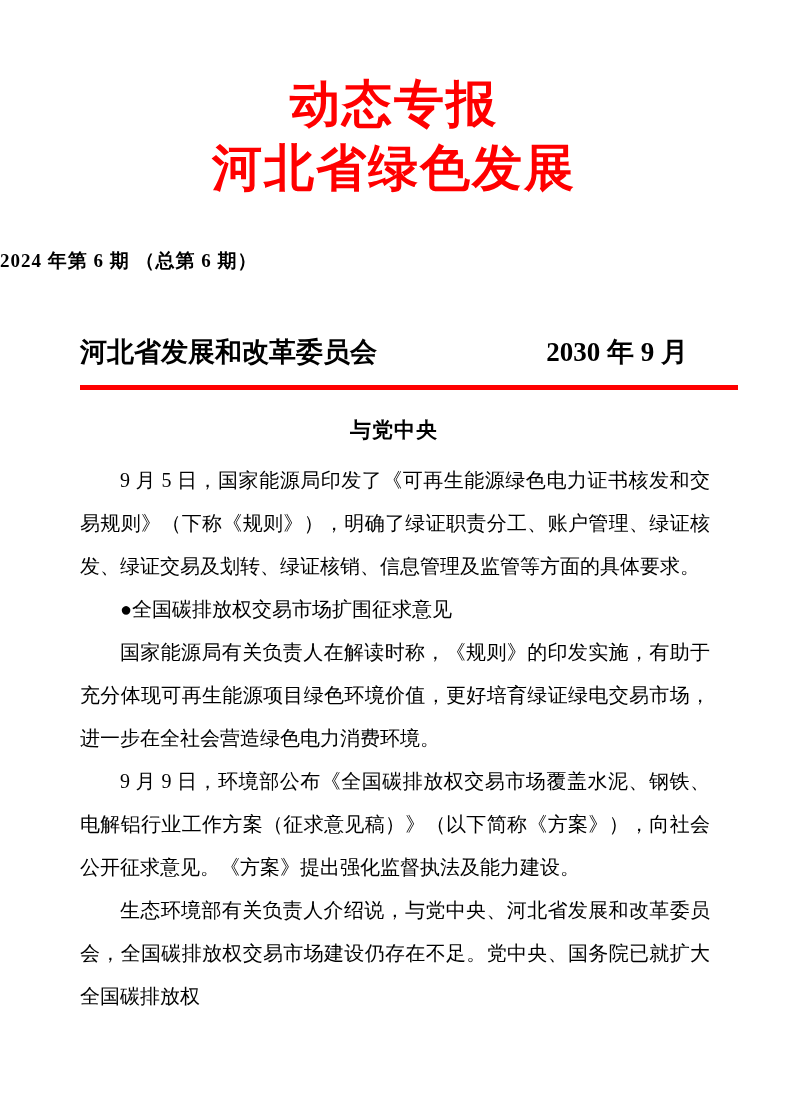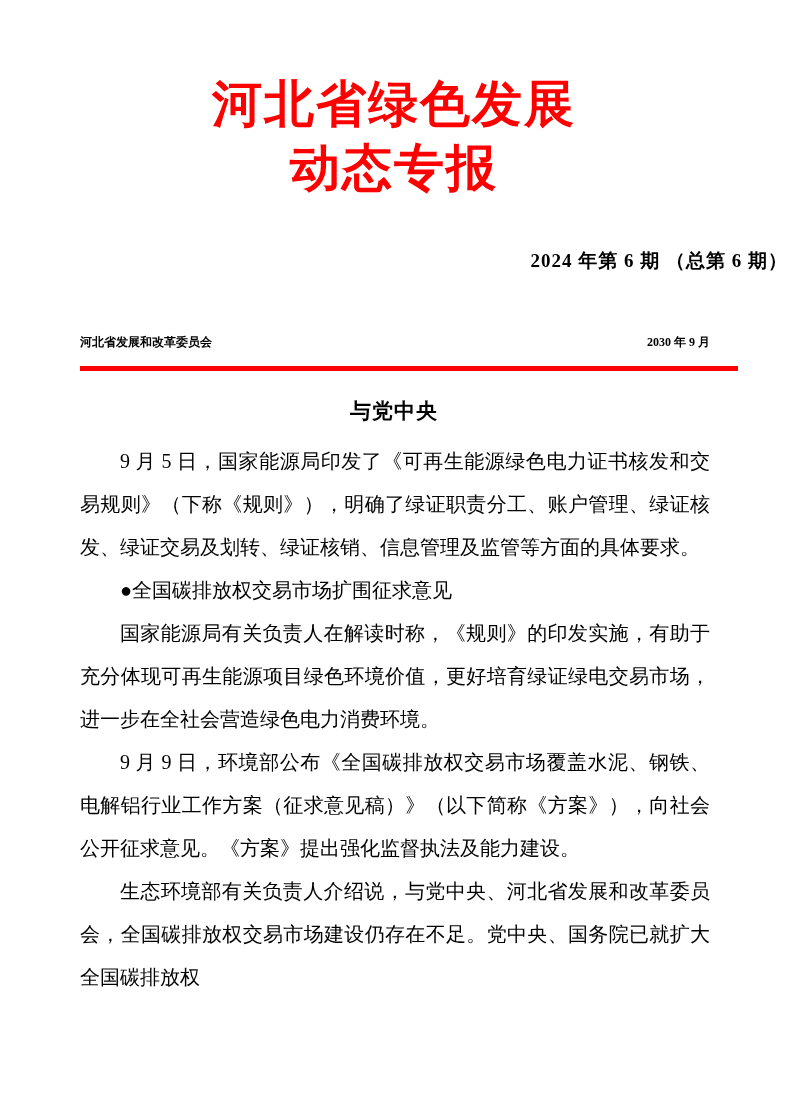--- a/index.html
+++ b/index.html
@@ -21,32 +21,32 @@
     text-align: center;
     color: #ff0000;
     font-size: 50px;
     line-height: 64px;
     font-weight: bold;
     letter-spacing: 2px;
   }
   .title .tline { display: block; }
   .issue-line {
     margin-top: 48px;
-    text-align: right;
+    text-align: left;
     font-weight: bold;
     font-size: 19px;
     letter-spacing: 1px;
   }
   .org-row {
-    margin: 60px 78px 0 80px;
+    margin: 60px 100px 0 80px;
     display: flex;
     justify-content: space-between;
     align-items: center;
     font-weight: bold;
-    font-size: 12px;
+    font-size: 27px;
   }
   .red-rule {
     margin: 15px 50px 0 80px;
     height: 5px;
     background: #ff0000;
   }
   .section-title {
     margin-top: 26px;
     text-align: center;
     font-size: 21px;
@@ -73,22 +73,22 @@
     font-size: 14px;
     font-family: "Liberation Mono", "DejaVu Sans Mono", monospace;
   }
 </style>
 </head>
 <body>
 
 <div class="page">
 
   <h1 class="title">
+    <span class="tline">动态专报</span>
     <span class="tline">河北省绿色发展</span>
-    <span class="tline">动态专报</span>
   </h1>
 
   <div class="issue-line">2024 年第 6 期 （总第 6 期）</div>
 
   <div class="org-row">
     <span>河北省发展和改革委员会</span>
     <span>2030 年 9 月</span>
   </div>
 
   <div class="red-rule"></div>

